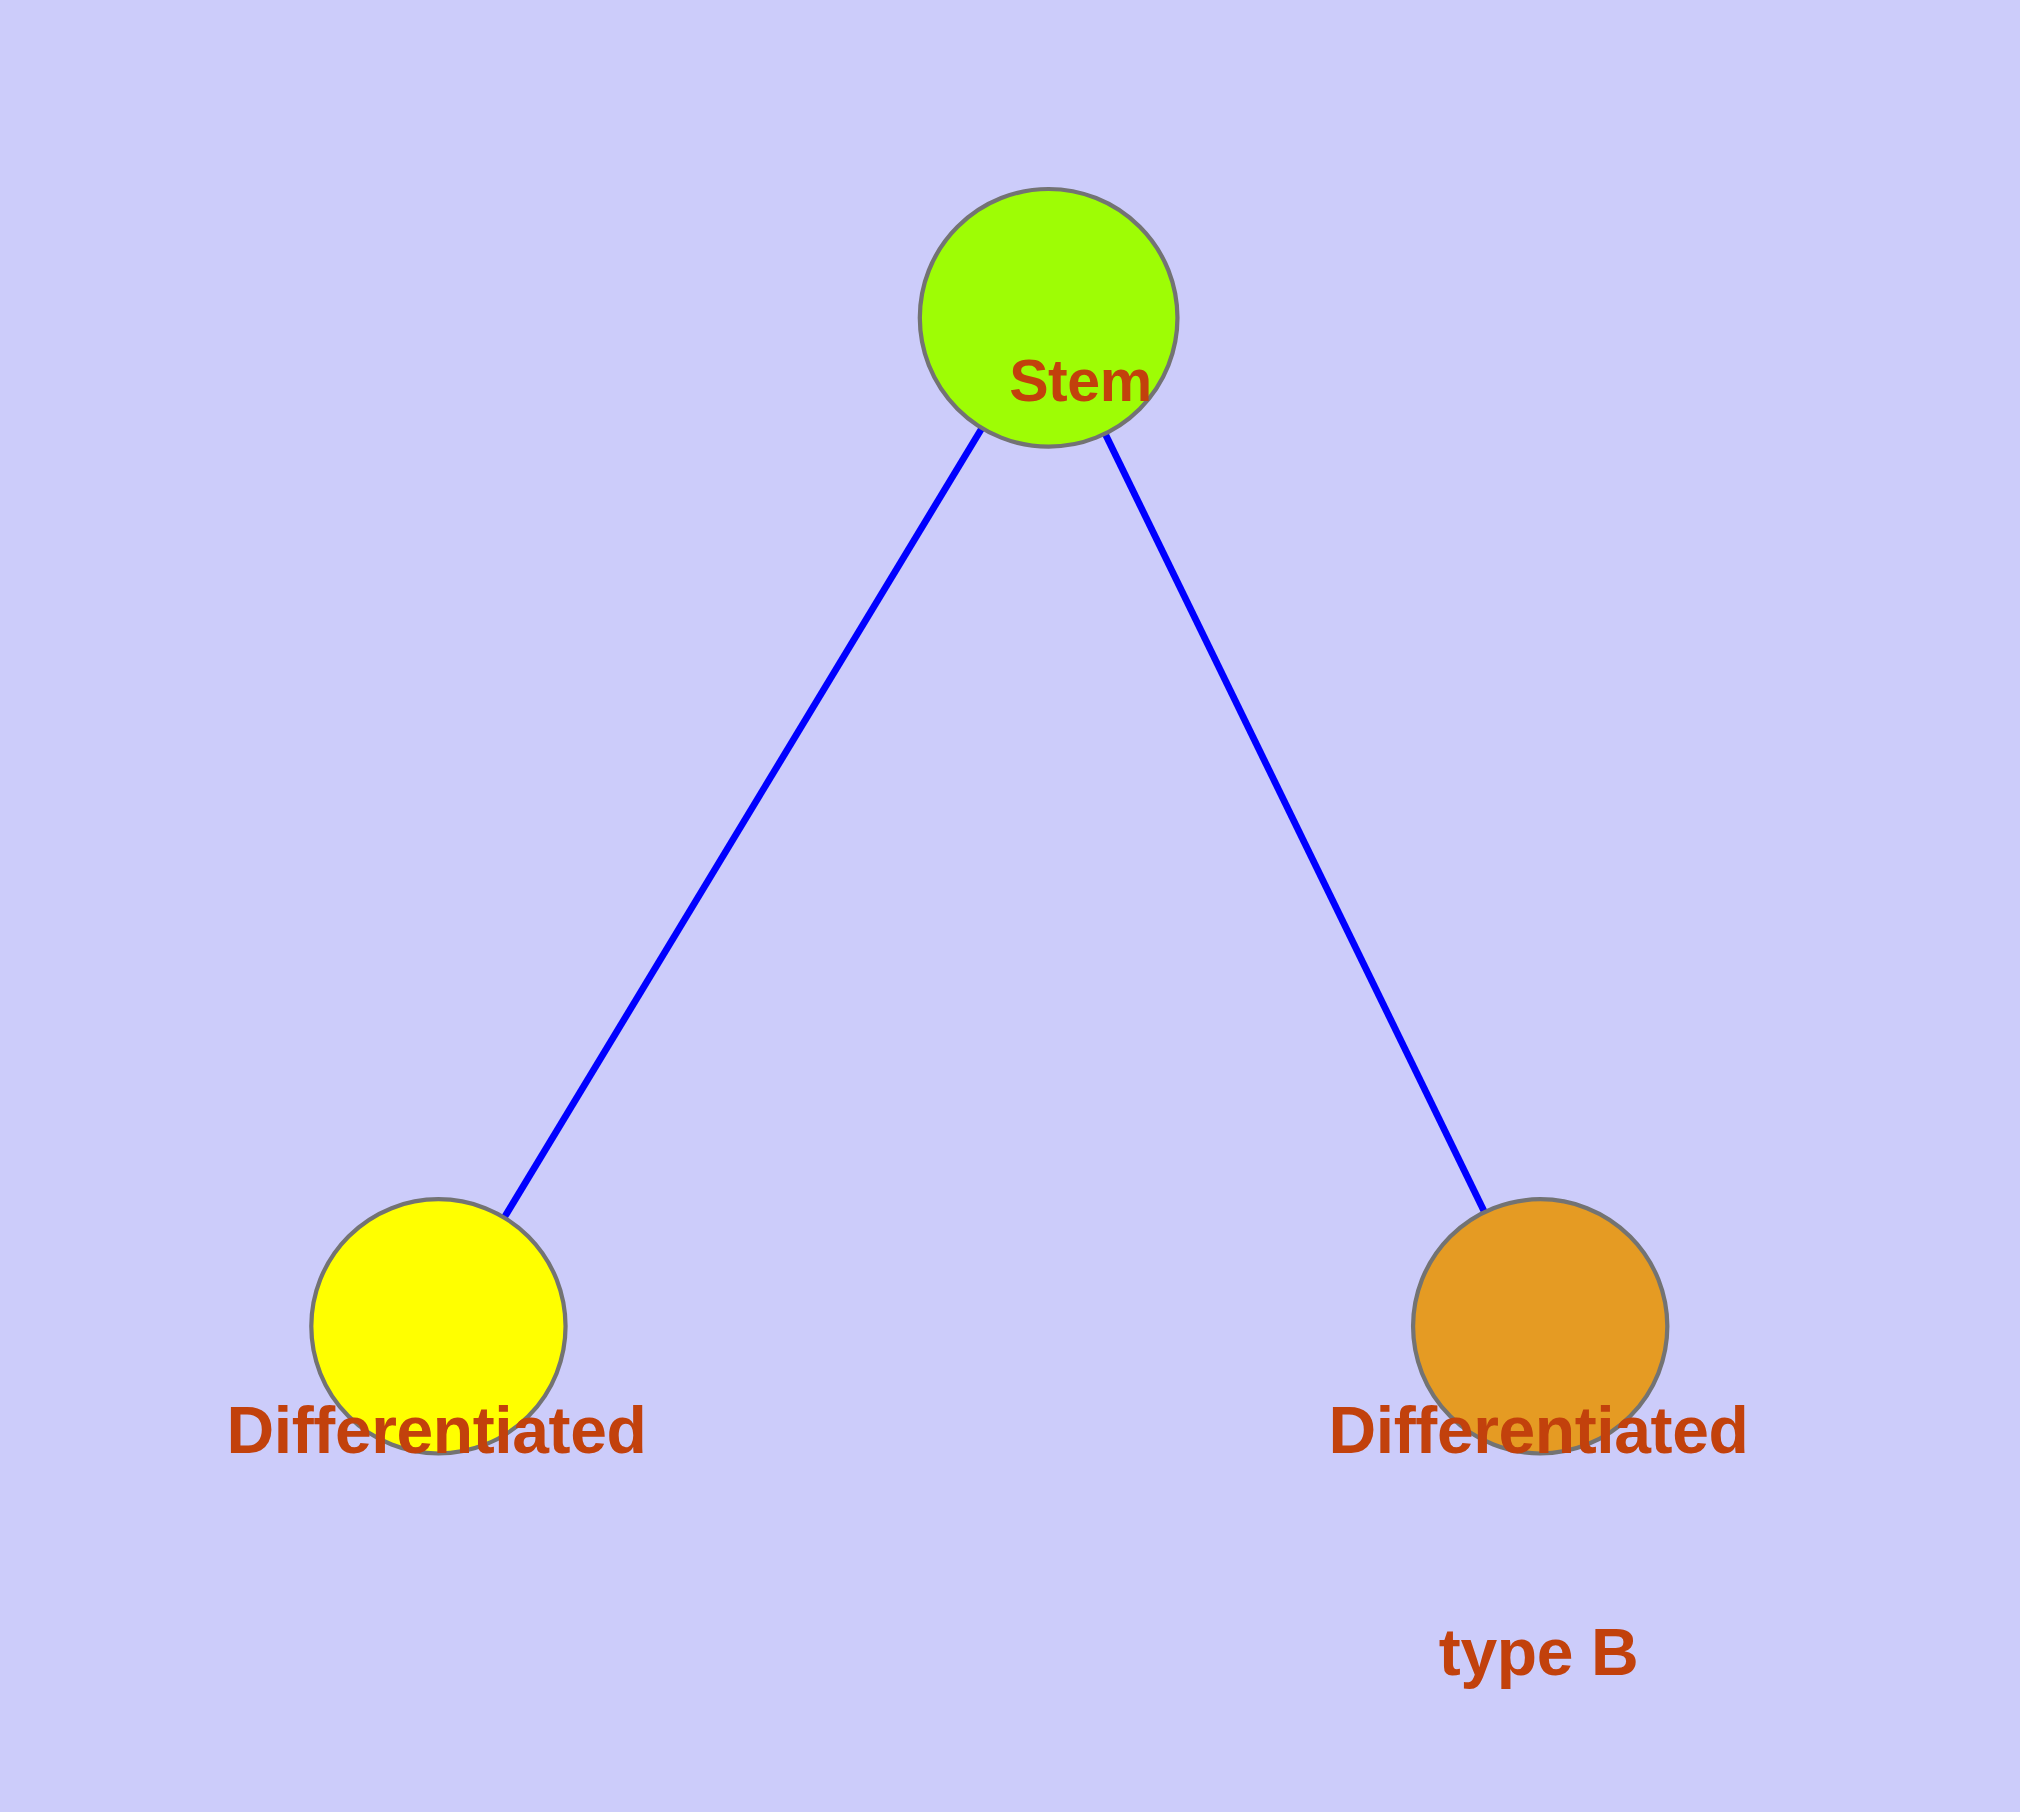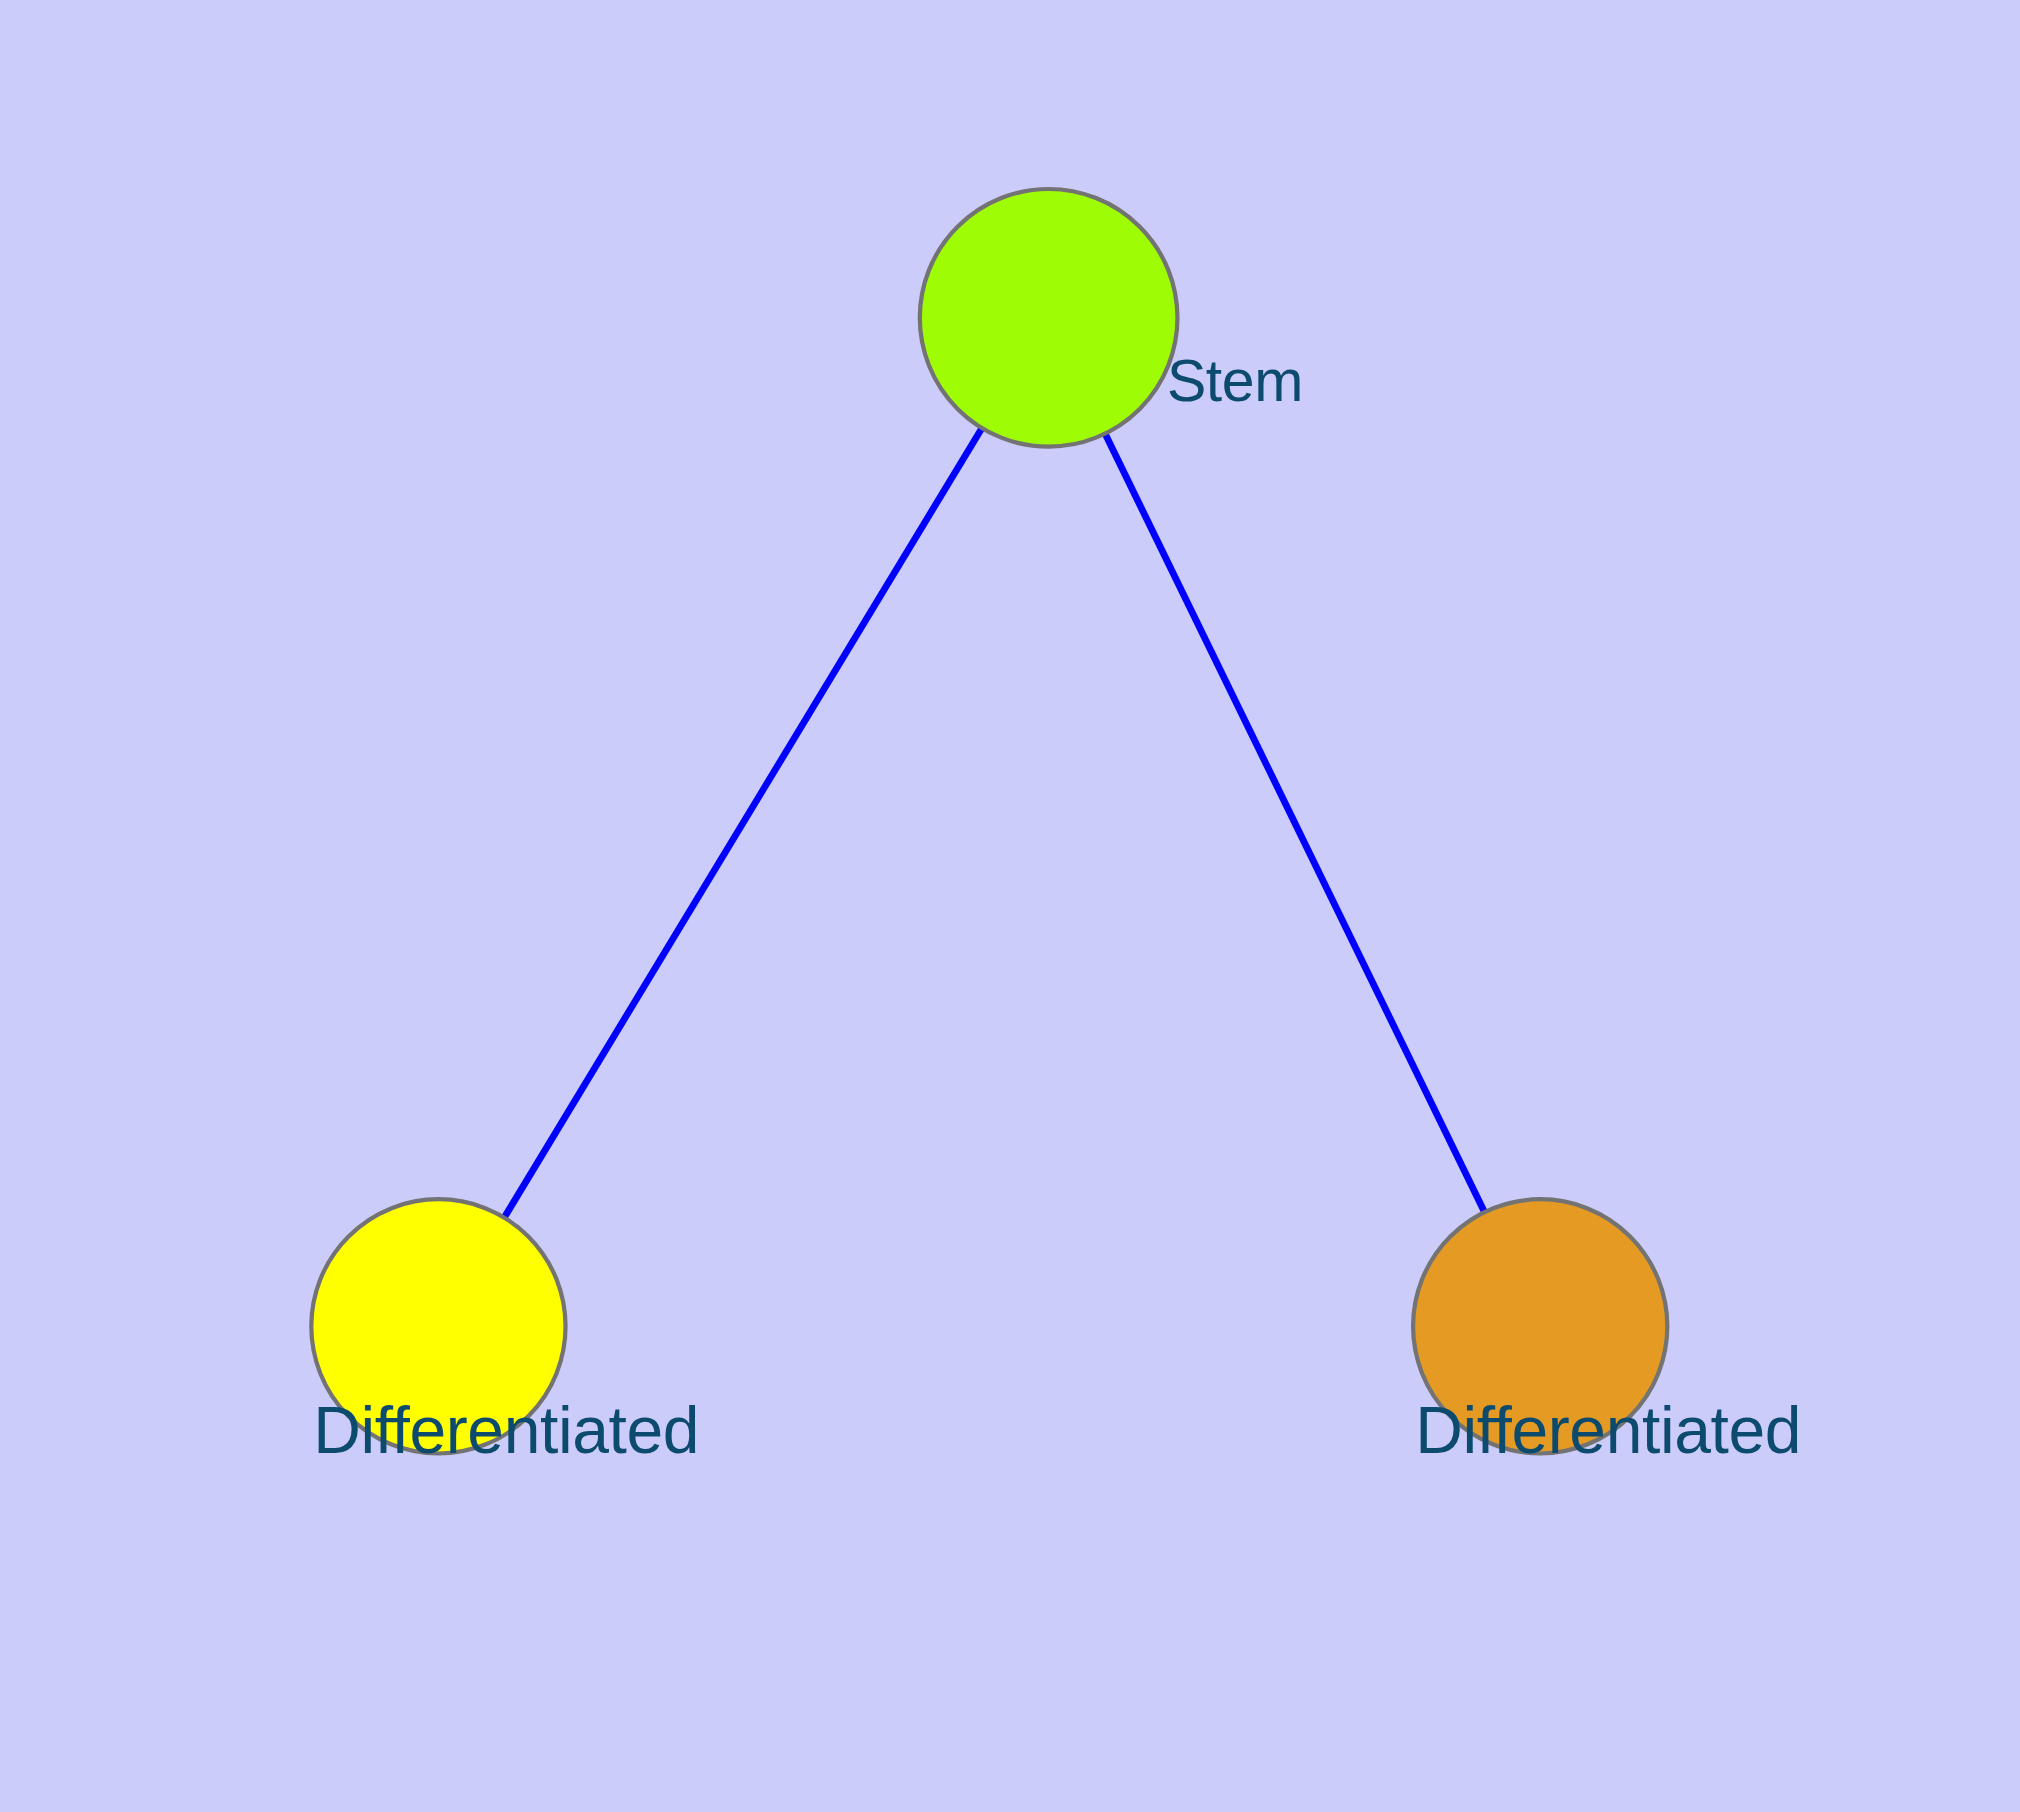--- a/index.html
+++ b/index.html
@@ -22,23 +22,23 @@
     height: 1812px;
   }
   #graph-svg {
     position: absolute;
     left: 0; top: 0;
     width: 2021px;
     height: 1812px;
   }
   .node-label {
     position: absolute;
-    color: #0c4a6e;
-    font-weight: normal;
-    text-align: right;
+    color: #c2410c;
+    font-weight: bold;
+    text-align: center;
     white-space: pre;
     line-height: 1.12;
     letter-spacing: -0.4px;
     pointer-events: none;
   }
   .label-stem {
     font-size: 59px;
     left: 794px;
     top: 282px;
     width: 509px;
@@ -78,16 +78,17 @@
   <div class="node-label label-stem">
     <span>Stem</span>
   </div>
 
   <div class="node-label label-a">
     <div>Differentiated</div>
   </div>
 
   <div class="node-label label-b">
     <div>Differentiated</div>
+    <div>type B</div>
   </div>
 
 </div>
 
 
 </body></html>

